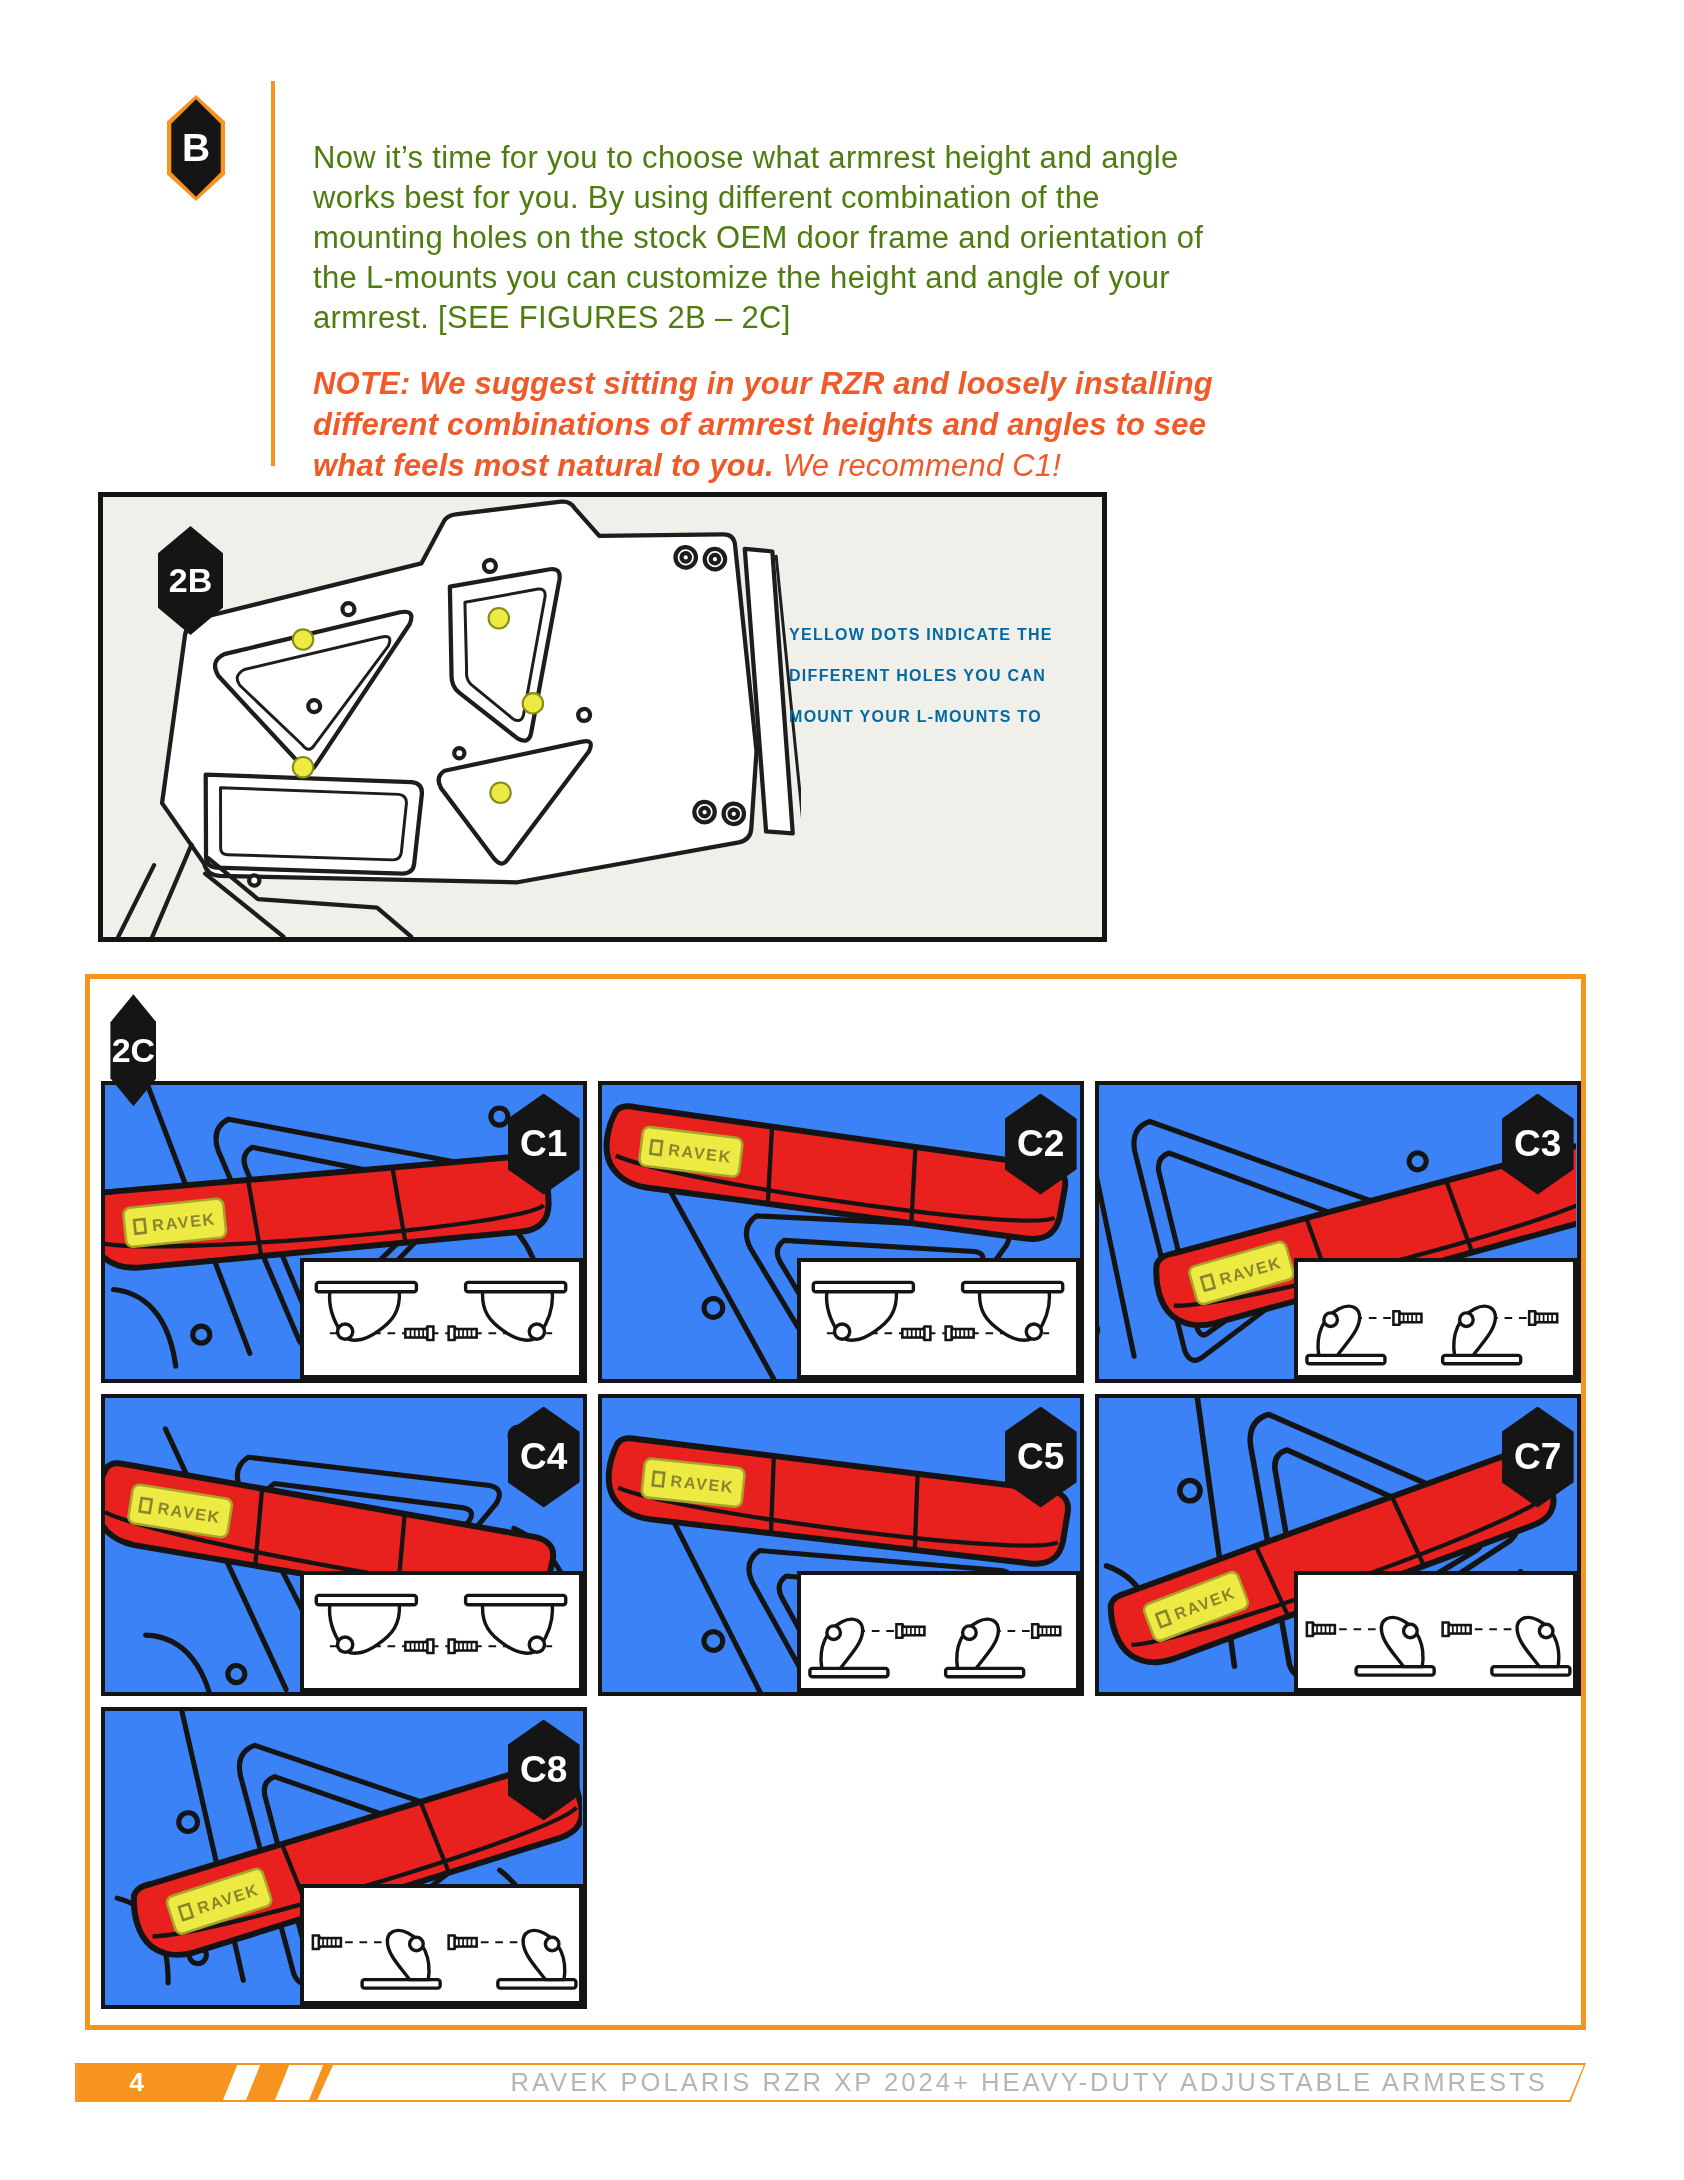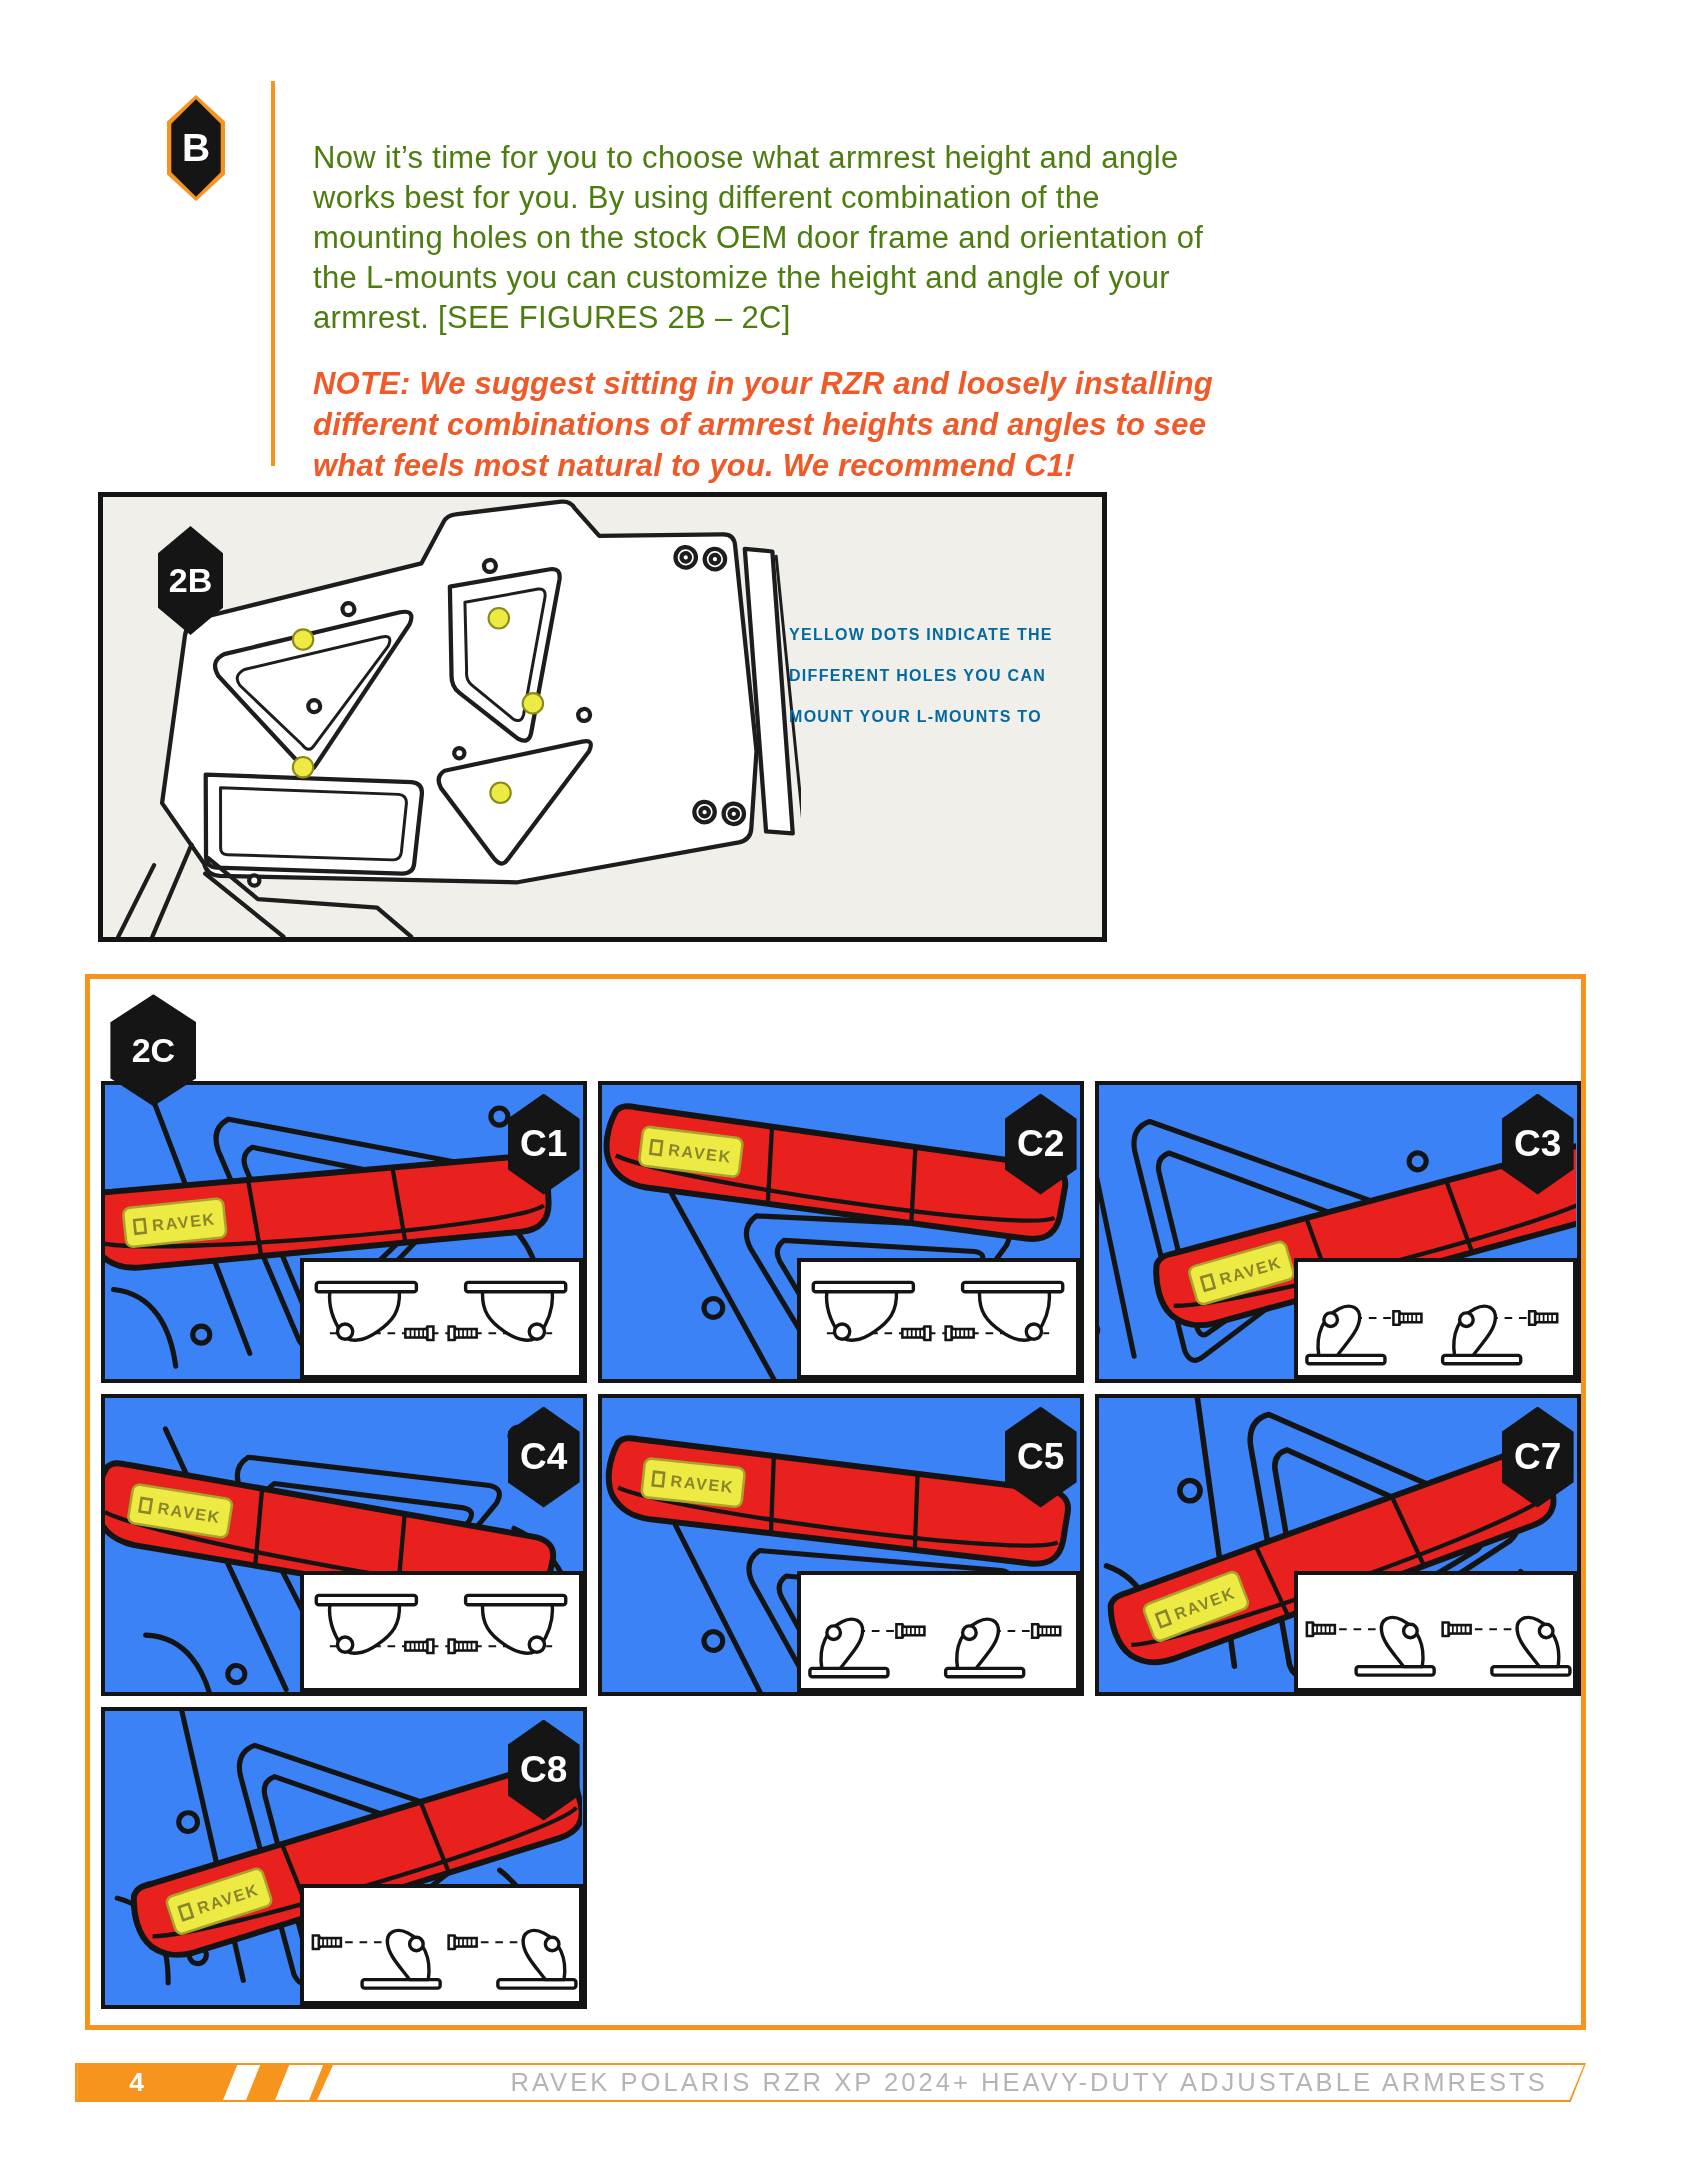--- a/index.html
+++ b/index.html
@@ -17,34 +17,34 @@
 
   .b-badge{left:167px;top:95px;width:58px;height:106px;}
   .b-badge .hex{font-size:39px;}
 
   
   .vrule{position:absolute;left:271px;top:81px;width:4.3px;height:385px;background:#F7941E;}
   .intro{position:absolute;left:313px;top:107px;width:924px;font-size:31px;line-height:40px;
          letter-spacing:0.3px;color:#4d7c0f;}
   .note{position:absolute;left:313px;top:332px;width:941px;font-size:31px;line-height:41px;
         font-style:italic;font-weight:600;color:#F05A28;letter-spacing:0.2px;}
-  .note b{font-weight:700;}
+  .note b{font-weight:400;}
 
   
   .fig2b{position:absolute;left:98px;top:492px;width:1009px;height:450px;
          background:#F0EFEA;border:5.1px solid #141414;}
   .fig2b .badge{position:absolute;left:11px;top:29px;width:65px;height:109px;font-size:34px;margin-left:44px;}
   .fig2b svg{position:absolute;left:0;top:0;}
   .fig2b .caption{position:absolute;left:686px;top:117px;width:307px;
         font-size:16px;font-weight:bold;line-height:41px;letter-spacing:1.3px;color:#0369a1;}
 
   
   .fig2c{position:absolute;left:85px;top:974px;width:1501px;height:1056px;
          border:5.1px solid #F7941E;background:#fff;}
-  .fig2c .badge{position:absolute;left:20.4px;top:15.3px;width:86px;height:112px;font-size:34px;z-index:3;}
+  .fig2c .badge{position:absolute;left:20.4px;top:15.3px;width:46px;height:112px;font-size:34px;z-index:3;}
   .grid{position:absolute;left:11px;top:102px;display:grid;
         grid-template-columns:repeat(3,486px);grid-auto-rows:302px;gap:11px;}
   .panel{position:relative;width:486px;height:302px;border:4.3px solid #141414;background:#3b82f6;}
   .panel .art{position:absolute;left:0;top:0;width:477px;height:294px;}
   .panel .inset{position:absolute;right:0;bottom:0;width:283px;height:121px;
         background:#fff;border:4.3px solid #141414;}
   .panel .inset svg{position:absolute;left:0;top:0;width:274px;height:112px;}
   .cbadge{position:absolute;top:8.5px;right:3.4px;width:72px;height:101px;font-size:37px;z-index:2;}
 
   

